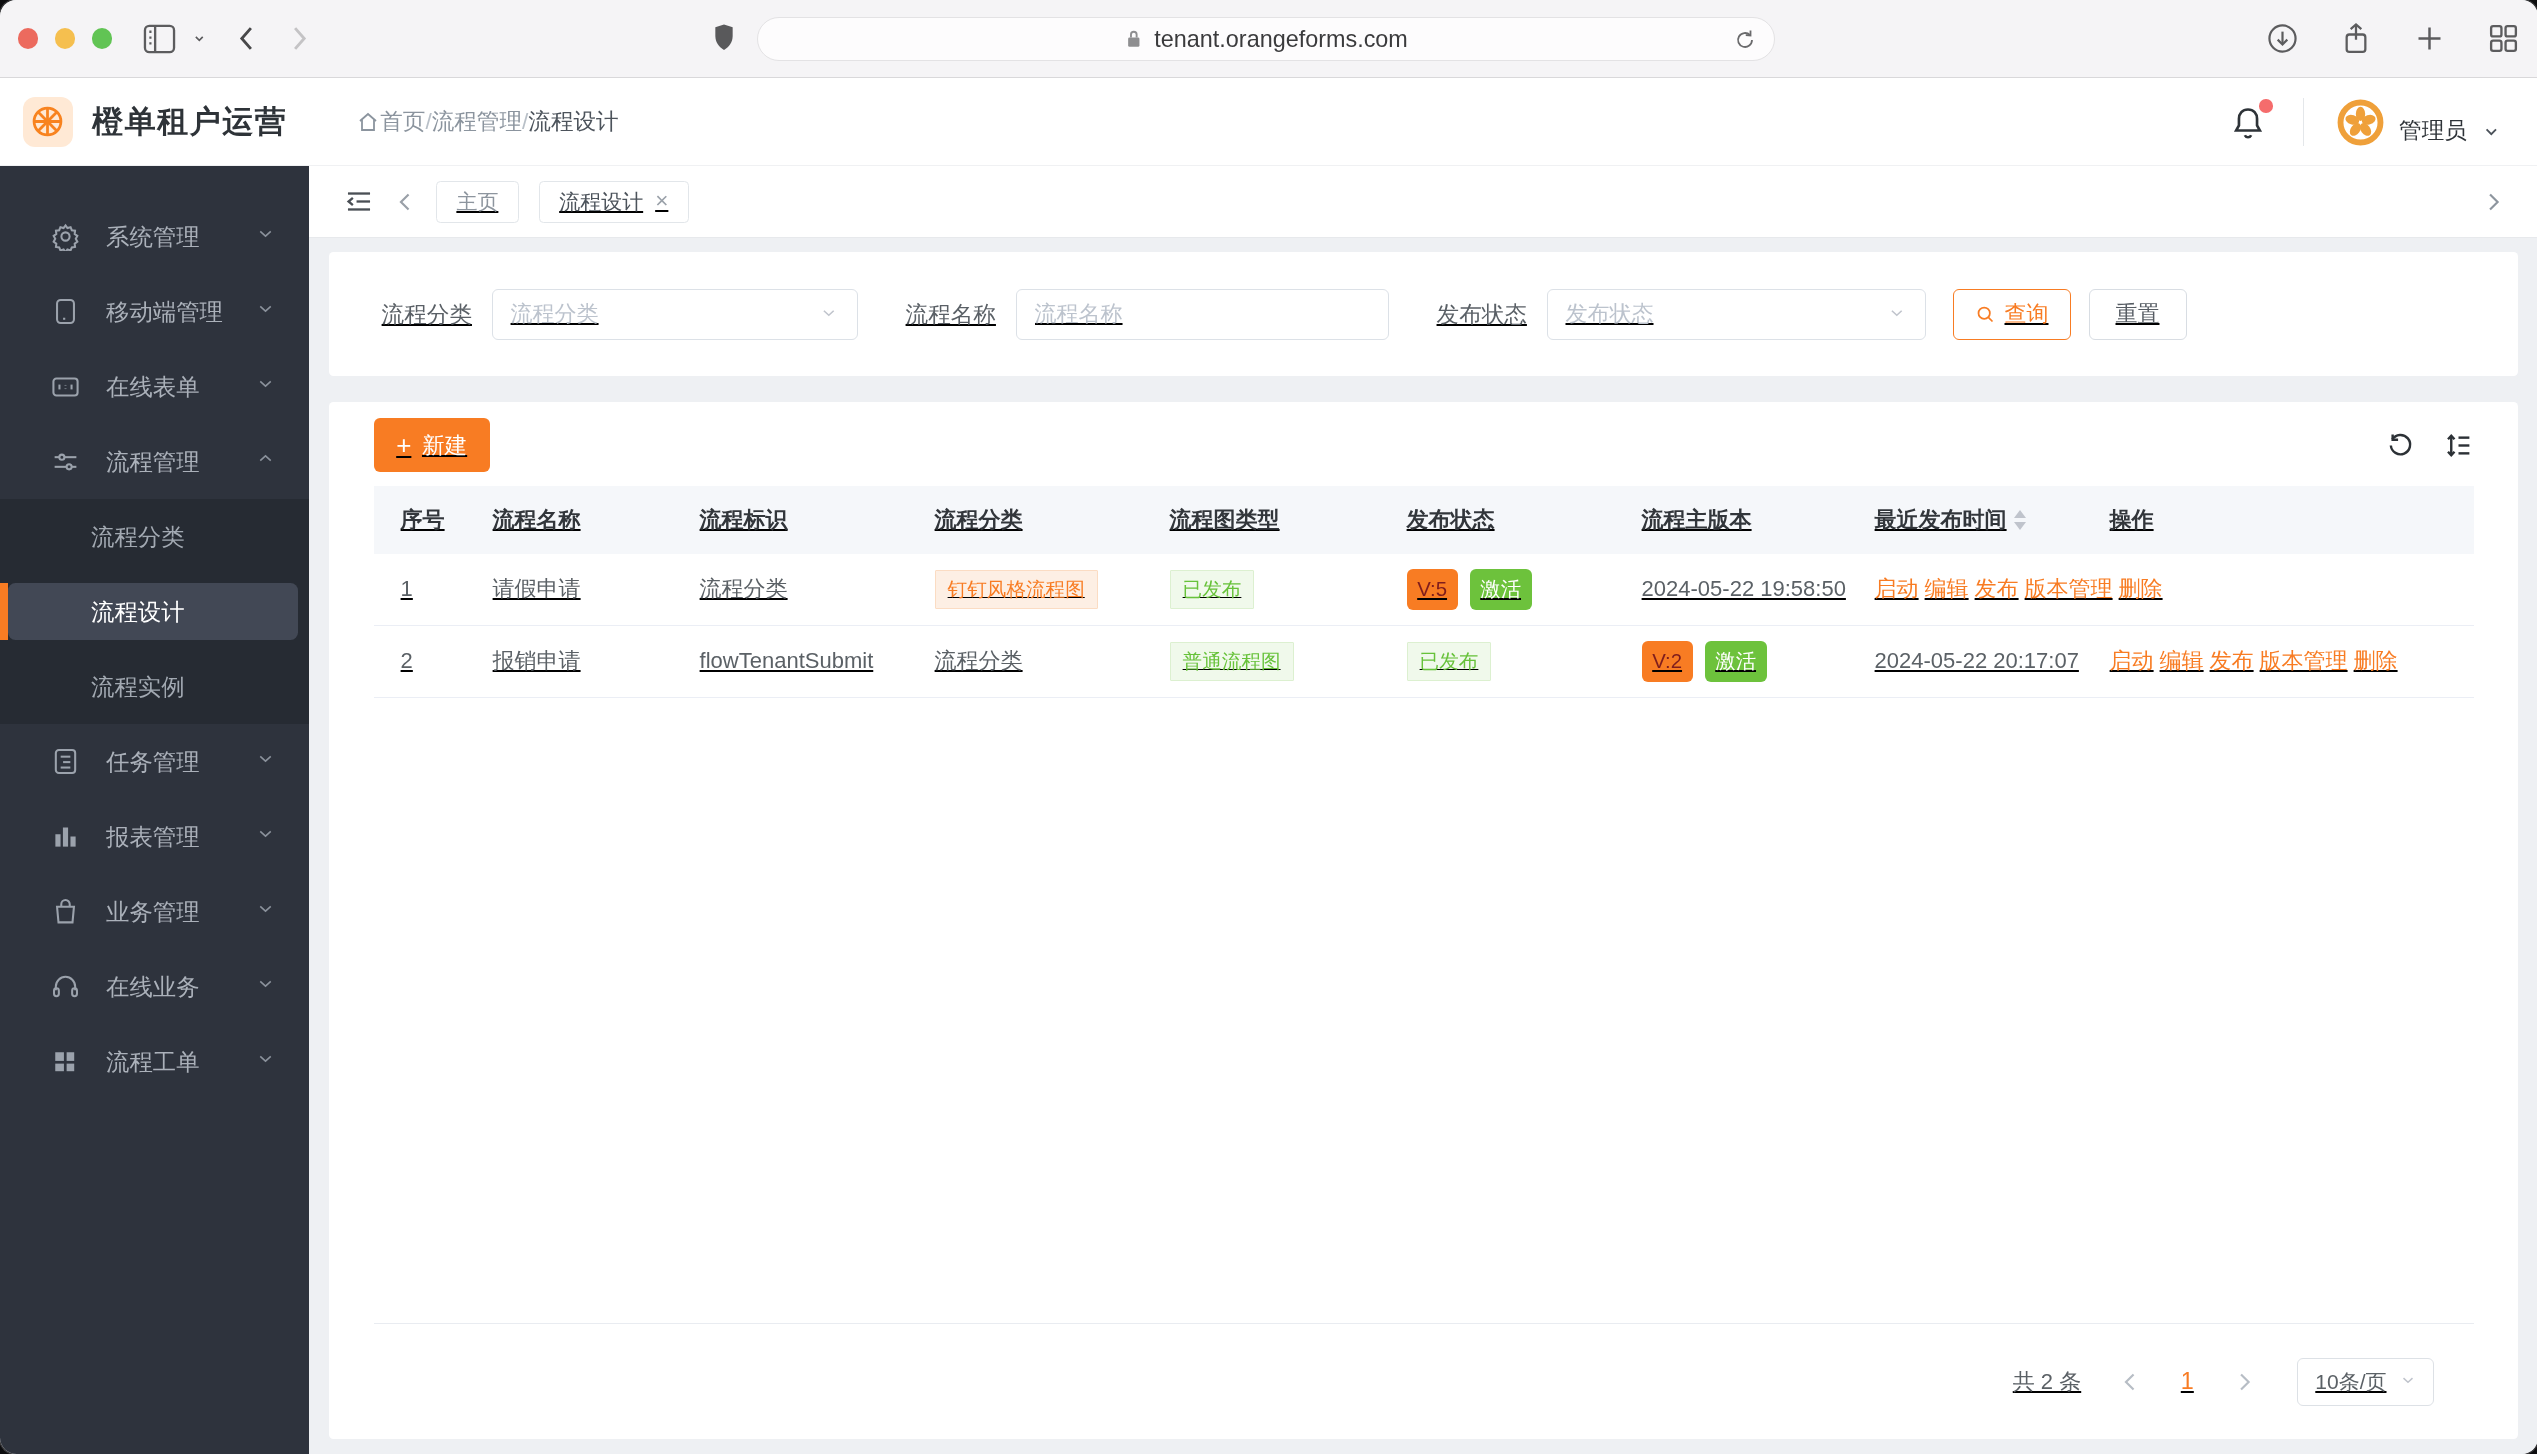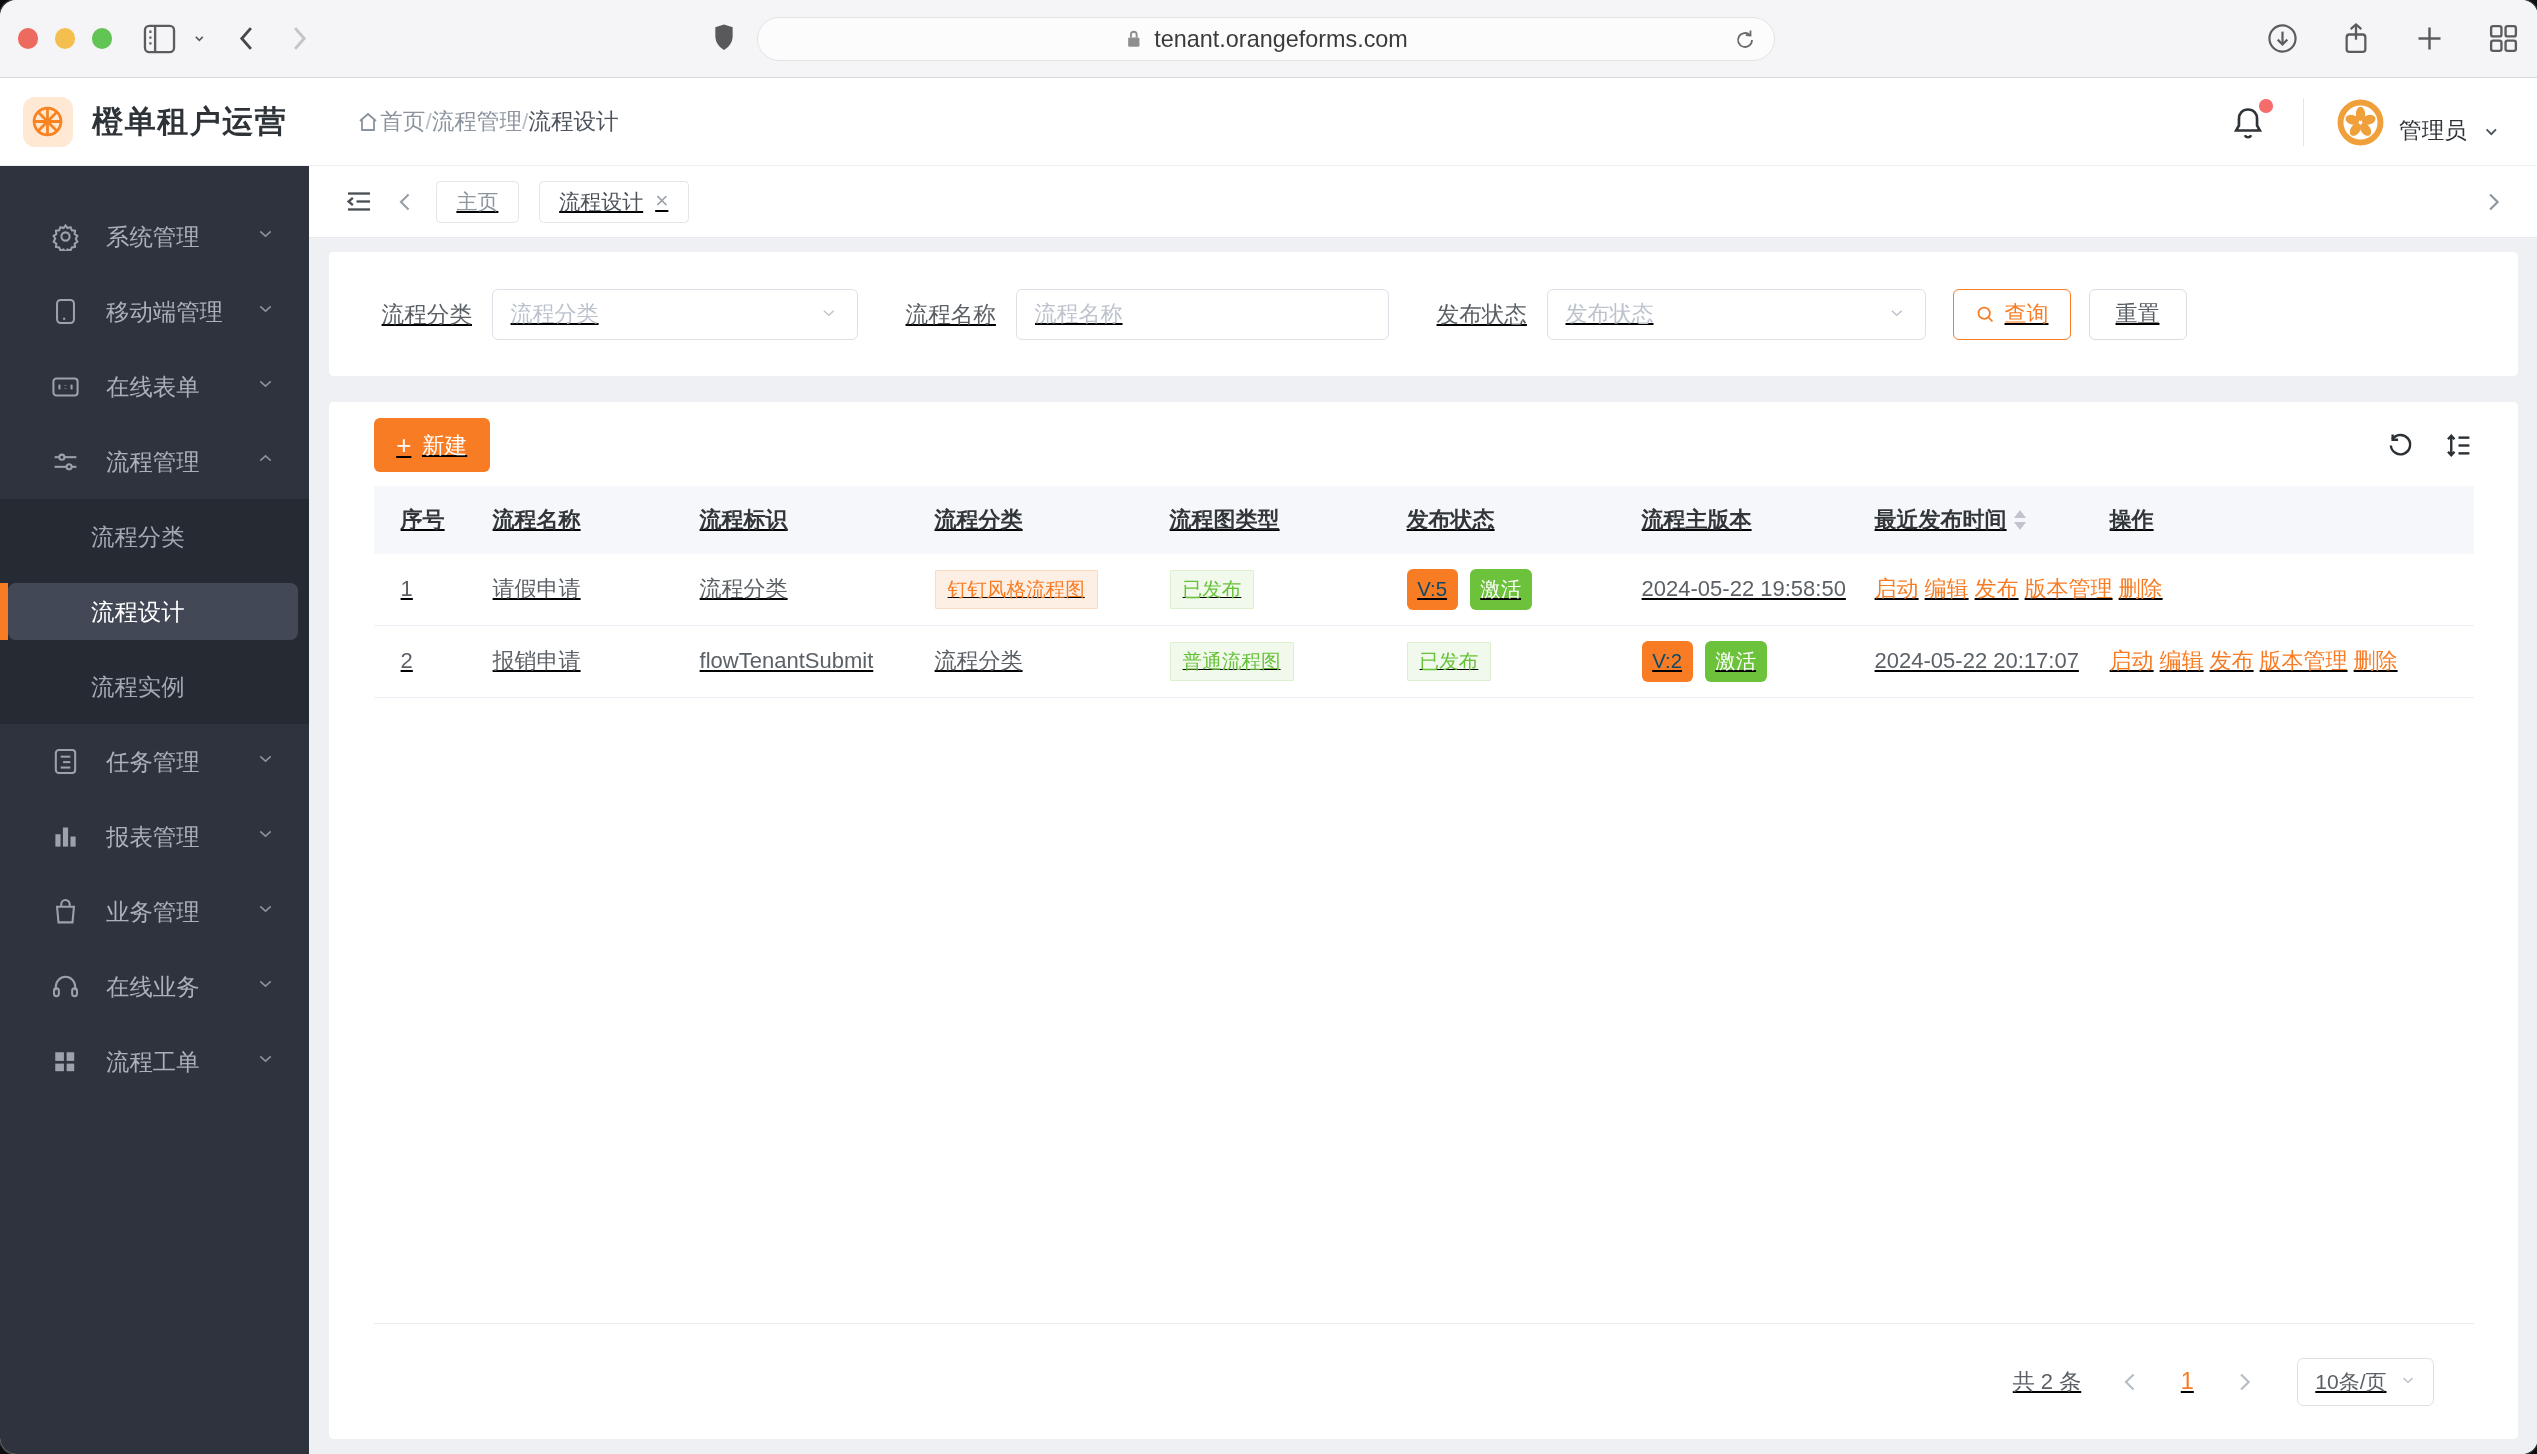--- a/index.html
+++ b/index.html
@@ -85,21 +85,21 @@
   .thead { background:#f5f7fa; height:68px; margin-top:10.6px; }
   .th { display:flex; align-items:center; padding-left:27px; font-size:22px; font-weight:bold; color:#32363b; }
   .sorter { display:inline-flex; flex-direction:column; gap:3.8px; margin-left:7.5px; }
   .car-up { width:0; height:0; border-left:6.8px solid transparent; border-right:6.8px solid transparent; border-bottom:8.3px solid #c0c4cc; }
   .car-dn { width:0; height:0; border-left:6.8px solid transparent; border-right:6.8px solid transparent; border-top:8.3px solid #c0c4cc; }
   .trow { height:72px; border-bottom:0.8px solid #ebeef5; }
   .td { display:flex; align-items:center; padding-left:27px; font-size:22px; color:#5b6166; }
   .tag { display:inline-flex; align-items:center; height:39px; padding:0 12px; border-radius:1px; font-size:19.6px; white-space:nowrap; }
   .tag.lt-orange { background:#fdefe4; border:0.8px solid #fbdcc3; color:#f87c23; }
   .tag.lt-green { background:#f0f9eb; border:0.8px solid #dcf0d0; color:#67c23a; }
-  .tag.sd-orange { background:#f87c23; color:#0c4a6e; border-radius:6px; font-size:20.4px; padding:0 10.6px; height:41px; }
+  .tag.sd-orange { background:#f87c23; color:#7f1d1d; border-radius:6px; font-size:20.4px; padding:0 10.6px; height:41px; }
   .tag.sd-green { background:#6dc23c; color:#fff; border-radius:6px; font-size:20.4px; padding:0 10.6px; height:41px; }
   .ver-cell { gap:12px; }
   .act-cell { gap:6px; }
   .act-link { color:#f87c23; font-size:22px; cursor:pointer; white-space:nowrap; }
   .table-filler { flex:1; margin:0 44px 0 45px; border-bottom:0.8px solid #e9ecf1; }
 
   .pager { height:115px; display:flex; align-items:center; justify-content:flex-end; padding-right:84px; }
   .pg-total { font-size:22px; color:#5b6166; margin-right:38px; }
   .pg-nav { color:#b7bdc5; display:flex; cursor:pointer; }
   .pg-num { font-size:23.4px; color:#f87c23; margin:0 39px; cursor:pointer; }

